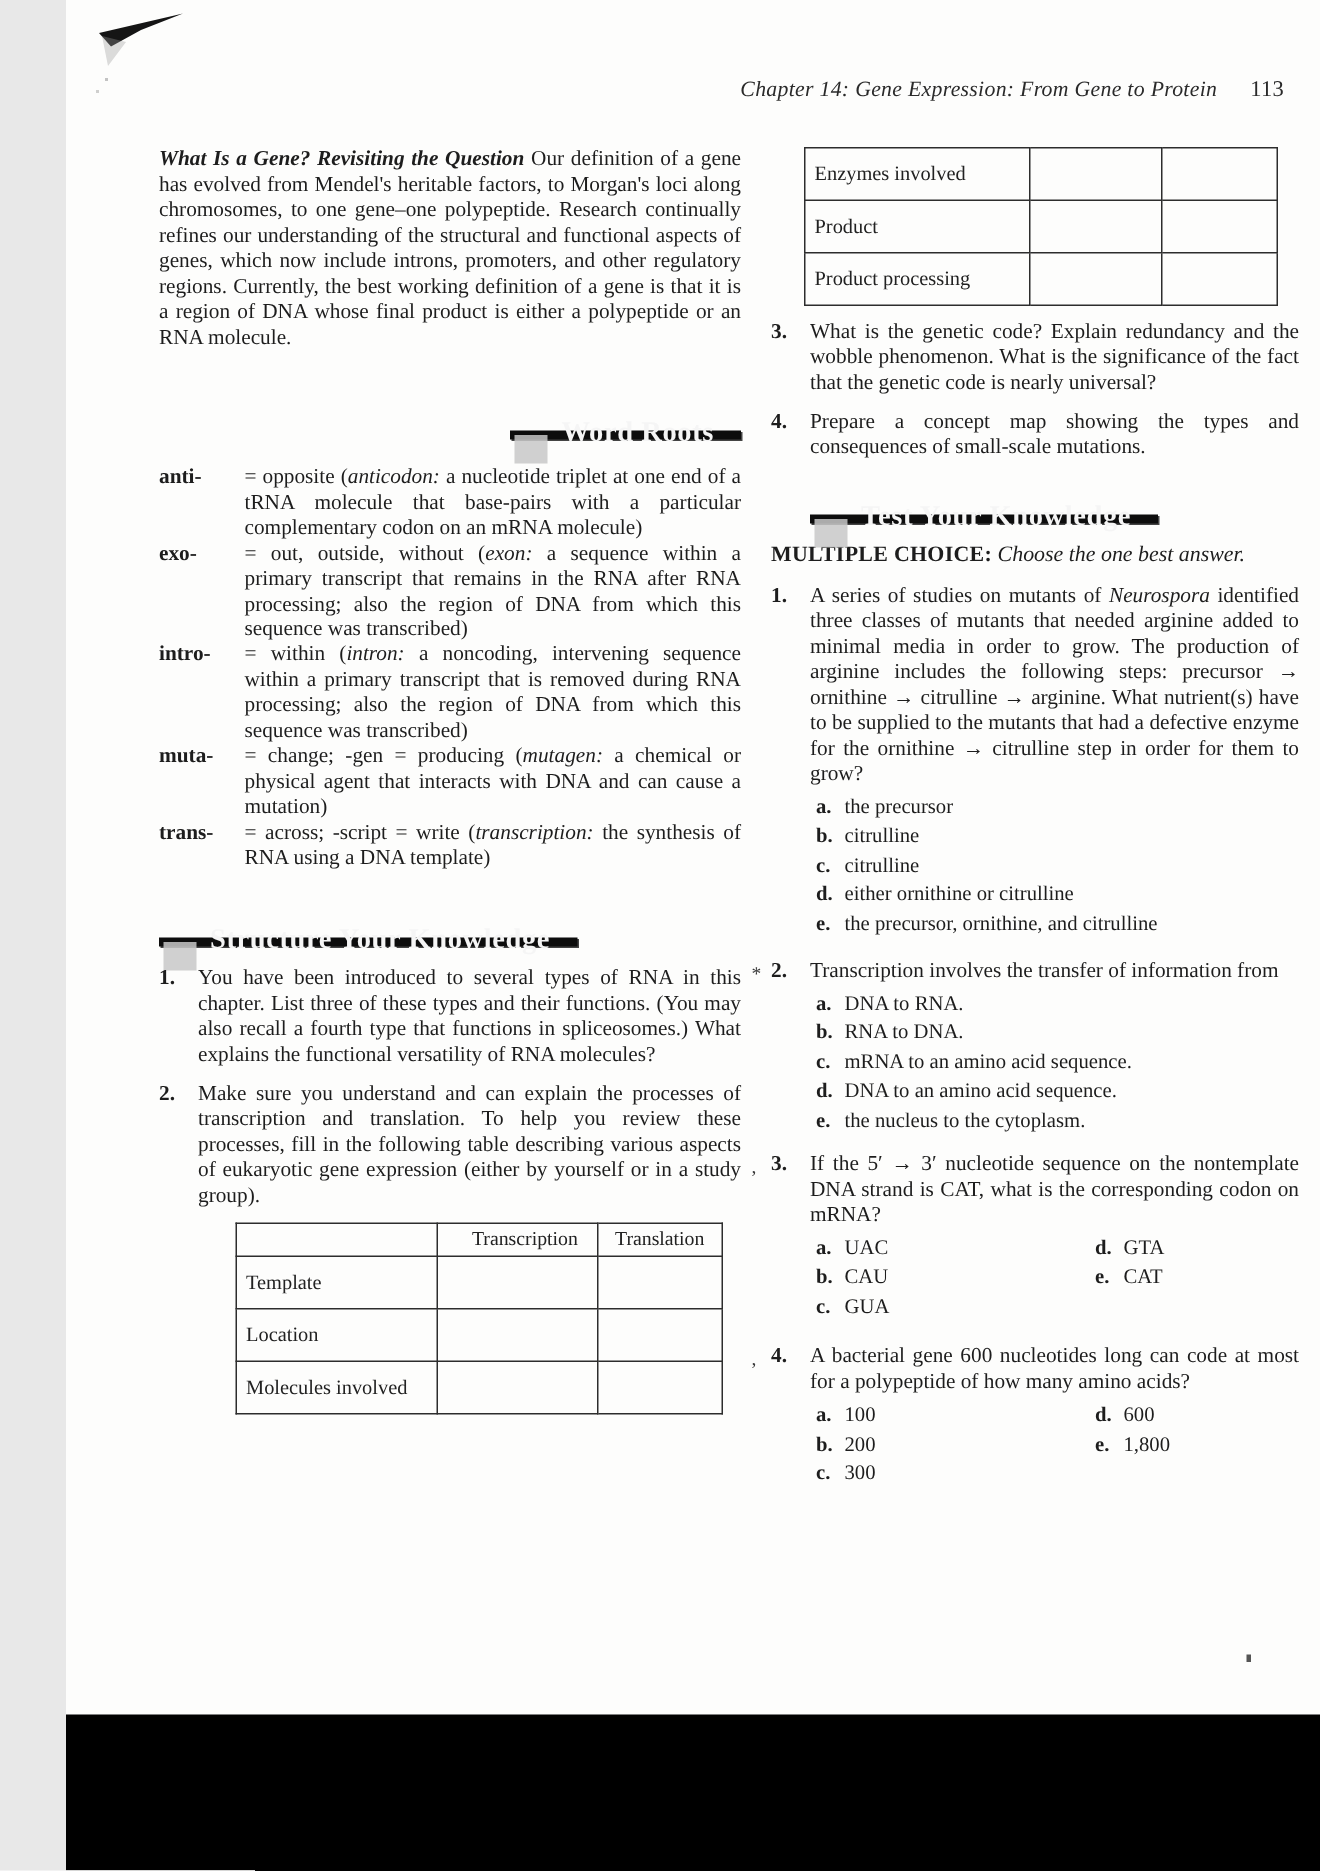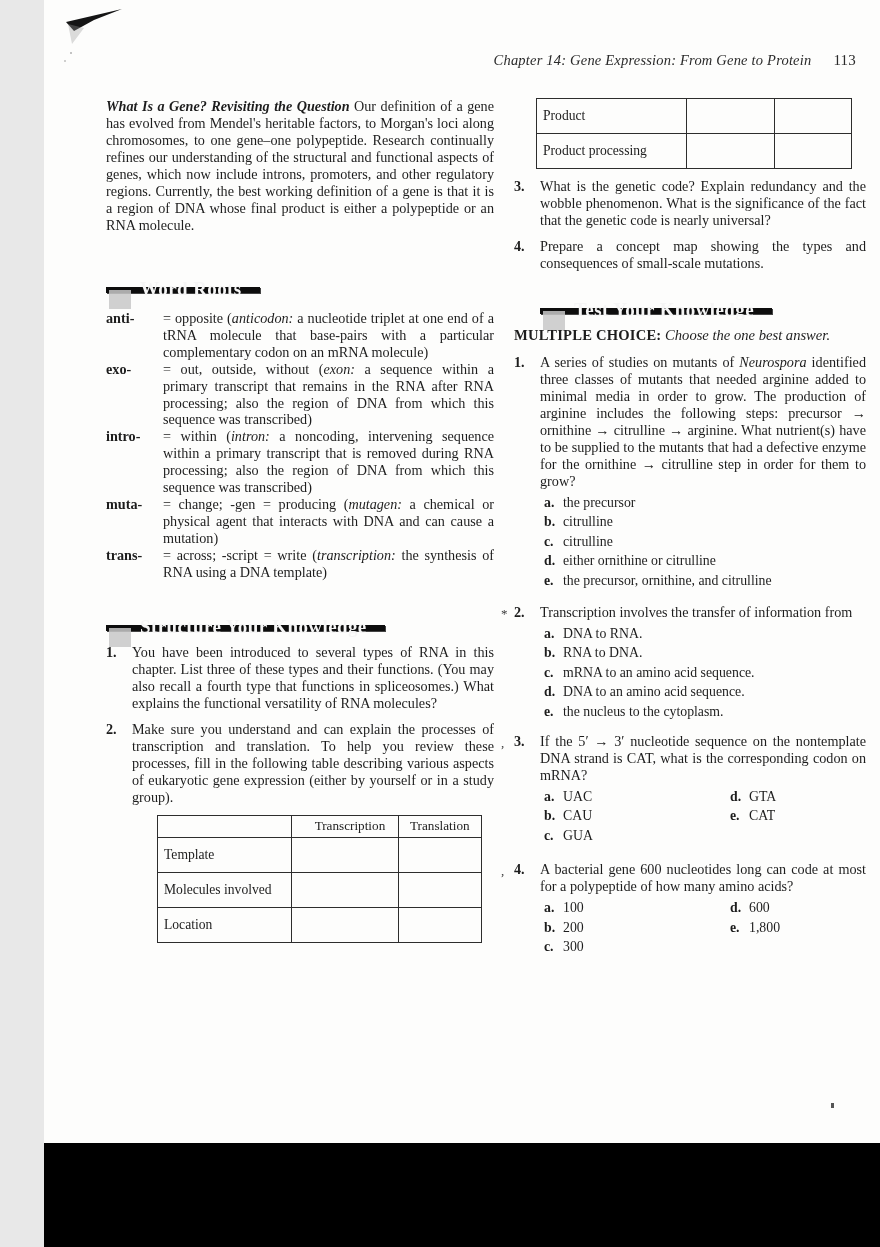--- a/index.html
+++ b/index.html
@@ -100,21 +100,21 @@
   </svg>
 
   <div class="running-head">
     <span>Chapter 14:  Gene Expression: From Gene to Protein</span><span class="pageno">113</span>
   </div>
 
   <div class="col col-left">
 
     <p class="para mt"><span class="lead-title">What Is a Gene? Revisiting the Question</span><span> Our definition of a gene has evolved from Mendel's heritable factors, to Morgan's loci along chromosomes, to one gene–one polypeptide. Research continually refines our understanding of the structural and functional aspects of genes, which now include introns, promoters, and other regulatory regions. Currently, the best working definition of a gene is that it is a region of DNA whose final product is either a polypeptide or an RNA molecule.</span></p>
 
-    <div class="banner-wrap" style="margin-top:53px;">
+    <div class="banner-wrap" style="margin-top:53px;text-align:right;">
       <div class="sec-banner">
         <span class="chip"></span>
         <span>Word Roots</span>
       </div>
     </div>
 
     <div class="wr-list">
       <div class="wr-entry">
         <span class="wr-term">anti-</span>
         <span class="wr-def"><span>= opposite (</span><span class="it">anticodon:</span><span> a nucleotide triplet at one end of a tRNA molecule that base-pairs with a particular complementary codon on an mRNA molecule)</span></span>
@@ -160,37 +160,42 @@
         <td class="lab"></td>
         <td class="c1">Transcription</td>
         <td class="c2">Translation</td>
       </tr>
       <tr>
         <td class="lab">Template</td>
         <td class="c1"></td>
         <td class="c2"></td>
       </tr>
       <tr>
+        <td class="lab">Location</td>
+        <td class="c1"></td>
+        <td class="c2"></td>
+      </tr>
+      <tr>
         <td class="lab">Molecules involved</td>
-        <td class="c1"></td>
-        <td class="c2"></td>
-      </tr>
-      <tr>
-        <td class="lab">Location</td>
         <td class="c1"></td>
         <td class="c2"></td>
       </tr>
     </tbody>
       </table>
   </div>
 
   <div class="col col-right">
 
     <table class="fill tbl-right">
       <tbody>
+          <tr>
+        <td class="lab">Enzymes involved</td>
+        <td class="c1"></td>
+        <td class="c2"></td>
+      </tr>
       <tr>
         <td class="lab">Product</td>
         <td class="c1"></td>
         <td class="c2"></td>
       </tr>
       <tr>
         <td class="lab">Product processing</td>
         <td class="c1"></td>
         <td class="c2"></td>
       </tr>

